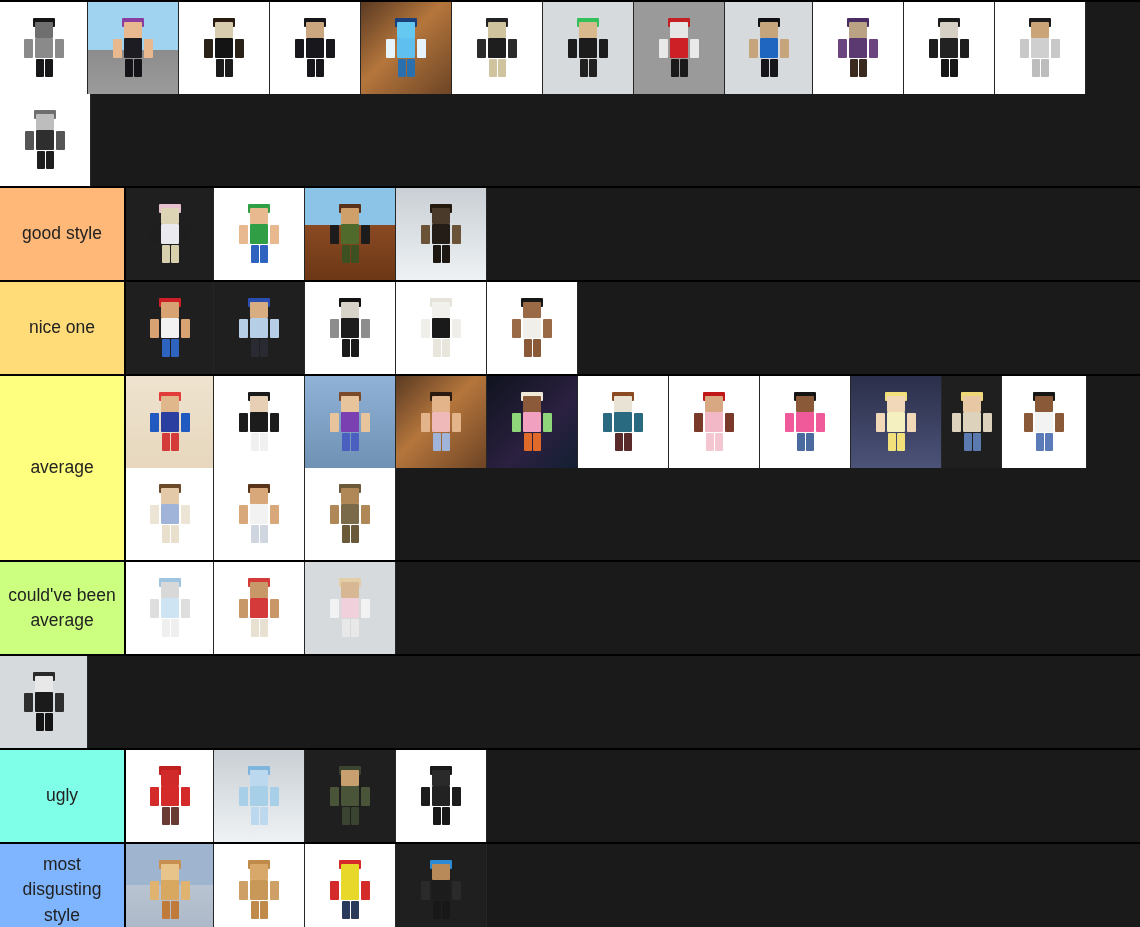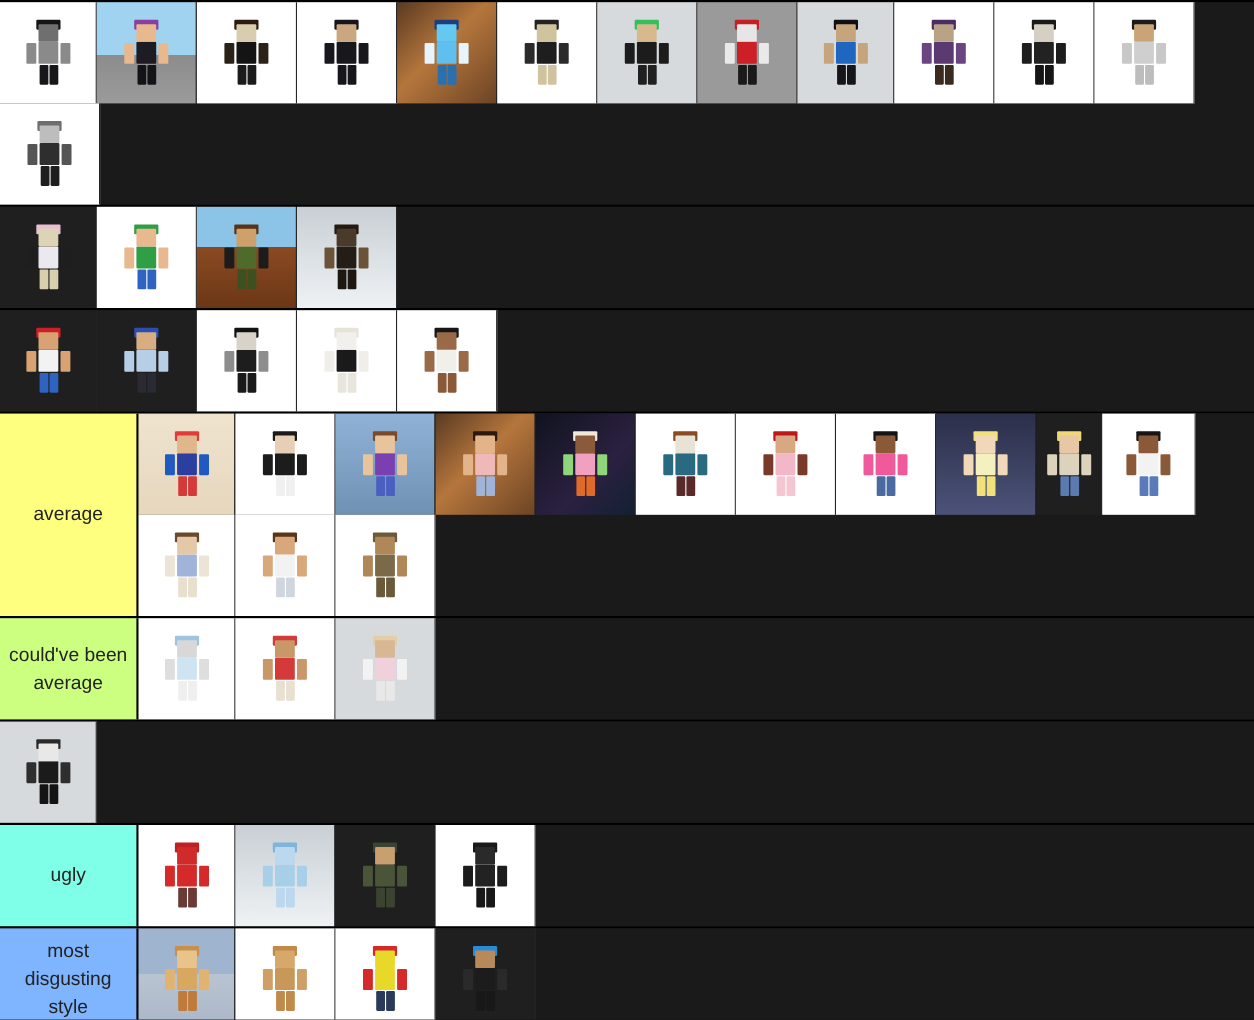--- a/index.html
+++ b/index.html
@@ -302,20 +302,21 @@
                 <i class="torso" style="background: rgb(46, 46, 46);"></i>
                 <i class="legL" style="background: rgb(30, 30, 30);"></i>
                 <i class="legR" style="background: rgb(30, 30, 30);"></i>
                 <i class="head" style="background: rgb(189, 189, 189);"></i>
               </div>
             </div>
           </div>
         </div>
       </div>
       <div class="tier-row">
+        <div class="tier-label" style="background: rgb(255, 184, 120);">good style</div>
         <div class="tier-items">
           <div class="item bg-dark" style="width: 88px;">
             <div class="item-art">
               <div class="fig">
                 <i class="hair" style="background: rgb(231, 192, 207);"></i>
                 <i class="armL" style="background: rgb(30, 30, 30);"></i>
                 <i class="armR" style="background: rgb(30, 30, 30);"></i>
                 <i class="torso" style="background: rgb(233, 233, 239);"></i>
                 <i class="legL" style="background: rgb(216, 208, 173);"></i>
                 <i class="legR" style="background: rgb(216, 208, 173);"></i>
@@ -358,20 +359,21 @@
                 <i class="torso" style="background: rgb(36, 28, 22);"></i>
                 <i class="legL" style="background: rgb(29, 23, 18);"></i>
                 <i class="legR" style="background: rgb(29, 23, 18);"></i>
                 <i class="head" style="background: rgb(74, 58, 42);"></i>
               </div>
             </div>
           </div>
         </div>
       </div>
       <div class="tier-row">
+        <div class="tier-label" style="background: rgb(255, 220, 120);">nice one</div>
         <div class="tier-items">
           <div class="item bg-dark" style="width: 88px;">
             <div class="item-art">
               <div class="fig">
                 <i class="hair" style="background: rgb(204, 32, 38);"></i>
                 <i class="armL" style="background: rgb(217, 162, 115);"></i>
                 <i class="armR" style="background: rgb(217, 162, 115);"></i>
                 <i class="torso" style="background: rgb(242, 242, 242);"></i>
                 <i class="legL" style="background: rgb(47, 99, 192);"></i>
                 <i class="legR" style="background: rgb(47, 99, 192);"></i>

